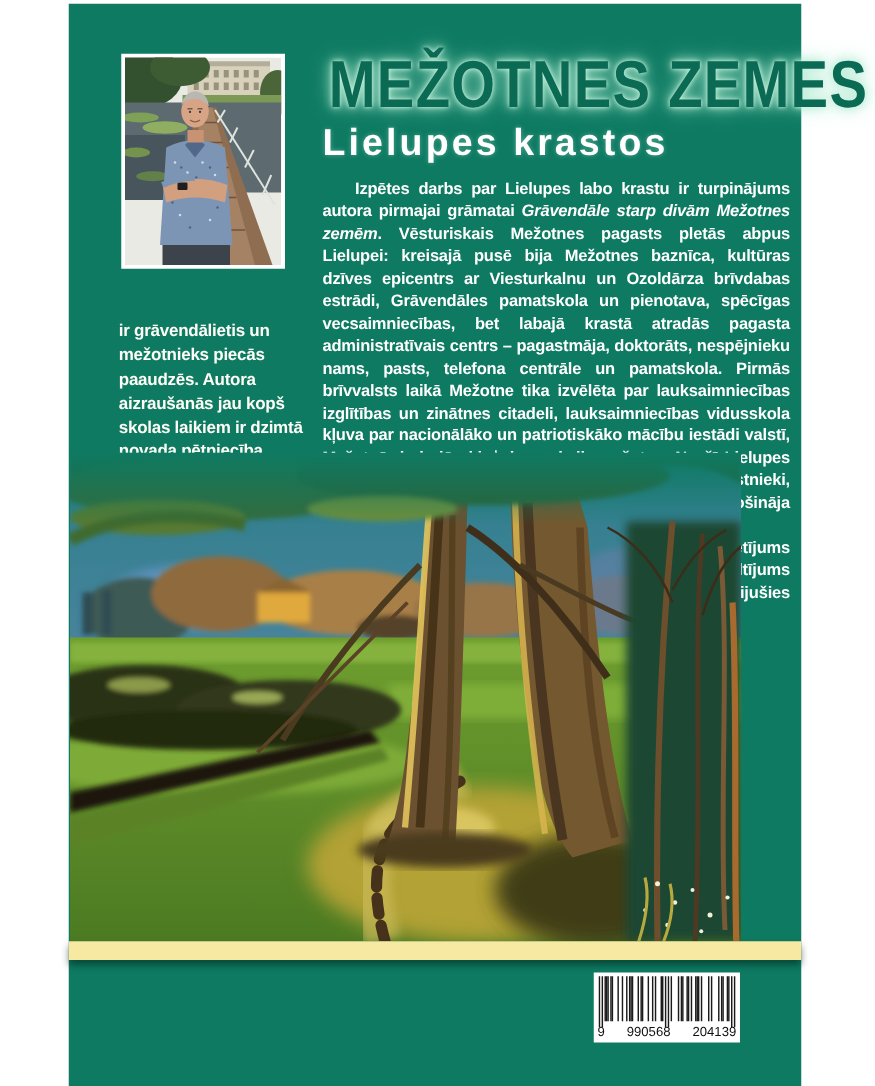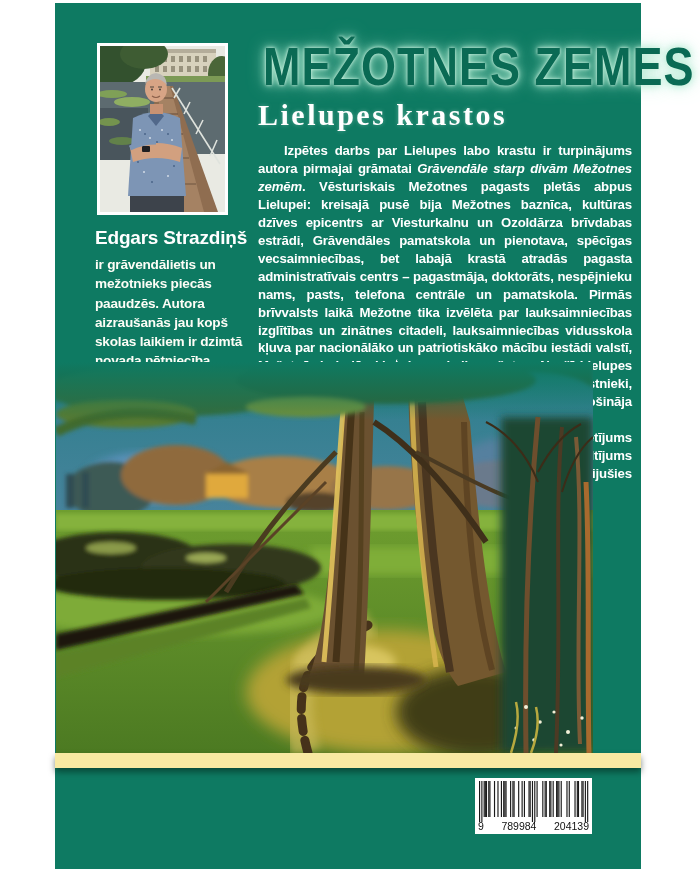--- a/index.html
+++ b/index.html
@@ -17,21 +17,21 @@
                font-weight:bold;font-size:19px;letter-spacing:-0.2px;}
   .author-bio{position:absolute;left:40px;top:252px;width:152px;color:#fdfdf6;
               font-weight:bold;font-size:13.6px;line-height:1.42;letter-spacing:-0.2px;}
 
   
   .title{position:absolute;left:208px;top:34px;width:386px;color:#0a6a54;
          font-weight:bold;font-size:45px;letter-spacing:1px;white-space:nowrap;
          transform:scaleY(1.18);transform-origin:top left;
          text-shadow:0 0 3px #d3f4e4,0 0 8px #a9e7cd,0 0 16px rgba(167,231,204,.75);}
   .subtitle{position:absolute;left:203px;top:95px;width:386px;color:#ffffff;
-            font-family:Liberation Serif, serif;font-weight:bold;font-size:30px;
+            font-family:Liberation Sans, sans-serif;font-weight:bold;font-size:30px;
             letter-spacing:2.5px;white-space:nowrap;
             text-shadow:0 0 4px rgba(220,255,240,.35);}
 
   
   .body-text{position:absolute;left:203px;top:139px;width:374px;color:#ffffff;
              font-weight:bold;font-size:13.2px;line-height:1.36;letter-spacing:-0.15px;
              text-align:justify;}
   .body-text p{margin:0;text-indent:26px;}
   .body-text em{font-style:italic;}
 
@@ -140,21 +140,20 @@
           <circle cx="52" cy="43.5" r="0.9" fill="#3a3632"></circle>
             <circle cx="60" cy="43.5" r="0.9" fill="#3a3632"></circle>
           <path d="M52,50 Q56,53 60,50" stroke="#8a5f4a" stroke-width="1.1" fill="none"></path>
           <path d="M30,102 Q56,92 82,102 L80,116 Q56,108 33,116 Z" fill="#d2a07f"></path>
           <rect x="42" y="100" width="8" height="6" rx="1" fill="#1f1f22"></rect>
           <path d="M30,102 Q42,96 56,96" stroke="#7d95b5" stroke-width="5" fill="none"></path>
         </g>
       </svg>
     </div>
 
-    <div class="author-name">Edgars Strazdiņš</div>
     <div class="author-bio">ir grāvendālietis un mežotnieks piecās paaudzēs. Autora aizraušanās jau kopš skolas laikiem ir dzimtā novada pētniecība, vēstures izzināšana un cilvēku likteņstāsti.</div>
 
     <h1 class="title" style="margin:0;">MEŽOTNES ZEMES</h1>
     <div class="subtitle">Lielupes krastos</div>
 
     <div class="body-text" id="paragraphs">
         <p><span>Izpētes darbs par Lielupes labo krastu ir turpinājums autora pirmajai grāmatai </span><em>Grāvendāle starp divām Mežotnes zemēm</em><span>. Vēsturiskais Mežotnes pagasts pletās abpus Lielupei: kreisajā pusē bija Mežotnes baznīca, kultūras dzīves epicentrs ar Viesturkalnu un Ozoldārza brīvdabas estrādi, Grāvendāles pamatskola un pienotava, spēcīgas vecsaimniecības, bet labajā krastā atradās pagasta administratīvais centrs – pagastmāja, doktorāts, nespējnieku nams, pasts, telefona centrāle un pamatskola. Pirmās brīvvalsts laikā Mežotne tika izvēlēta par lauksaimniecības izglītības un zinātnes citadeli, lauksaimniecības vidusskola kļuva par nacionālāko un patriotiskāko mācību iestādi valstī, Mežotnē darbojās ķieģeļu un kaļķu ražotne. No šī Lielupes krasta ir nākušas daudzas radošās personības: rakstnieki, dzejnieki, mākslinieki. Mežotnes nedalāmību nodrošināja pārceltuves un gājēju tiltiņi.</span></p>
         <p><span>Grāmata </span><em>Mežotnes zemes Lielupes krastos</em><span> ir pētījums kultūrvēsturiskā mantojuma saglabāšanai un veltījums visiem mežotniekiem, īpaši tiem, kuru likteņi ir savijušies abos upes krastos.</span></p>
       </div>
 
@@ -317,19 +316,19 @@
           <rect x="99.45" y="3" width="1.15" height="36" fill="#1a1a1a"></rect>
           <rect x="101.75" y="3" width="1.15" height="36" fill="#1a1a1a"></rect>
           <rect x="102.90" y="3" width="1.15" height="36" fill="#1a1a1a"></rect>
           <rect x="106.35" y="3" width="1.15" height="36" fill="#1a1a1a"></rect>
           <rect x="107.50" y="3" width="1.15" height="36" fill="#1a1a1a"></rect>
           <rect x="109.80" y="3" width="1.15" height="41" fill="#1a1a1a"></rect>
           <rect x="112.10" y="3" width="1.15" height="41" fill="#1a1a1a"></rect>
         </svg>
       <div class="barcode-digits">
         <span>9</span>
-        <span>789984</span>
+        <span>990568</span>
         <span>204139</span>
       </div>
     </div>
 
   </div>
 </div>
 
 </body></html>

